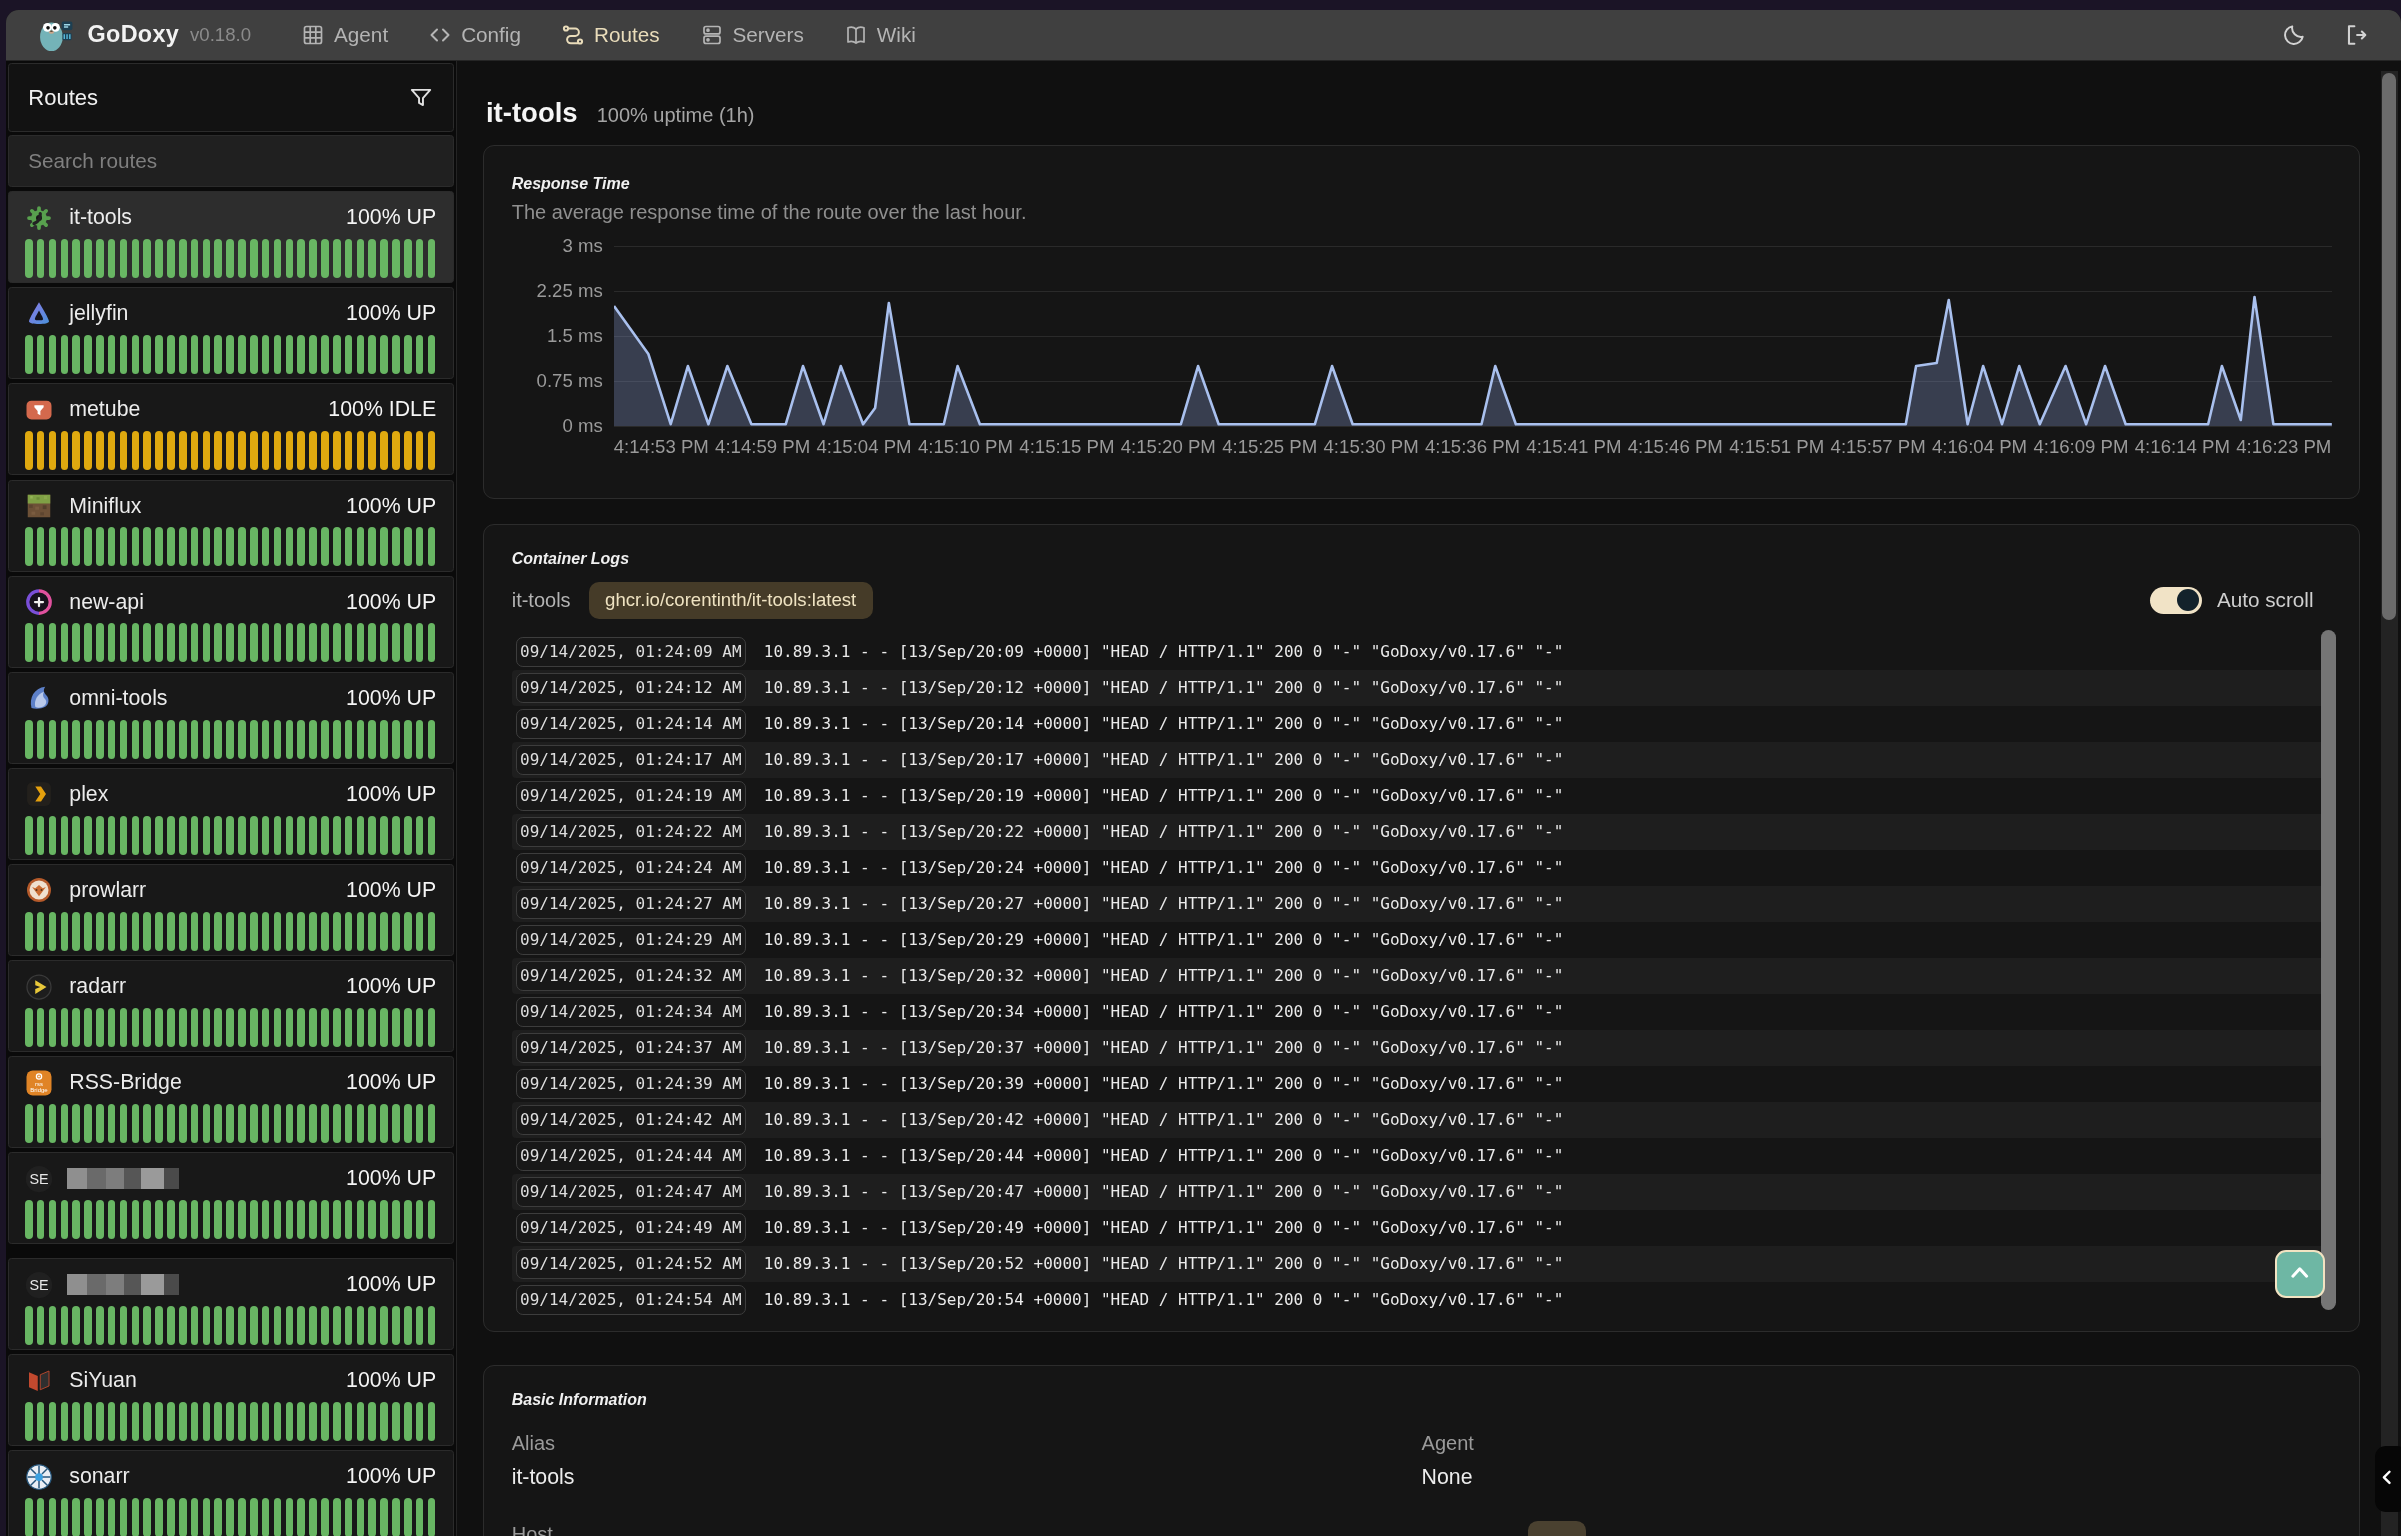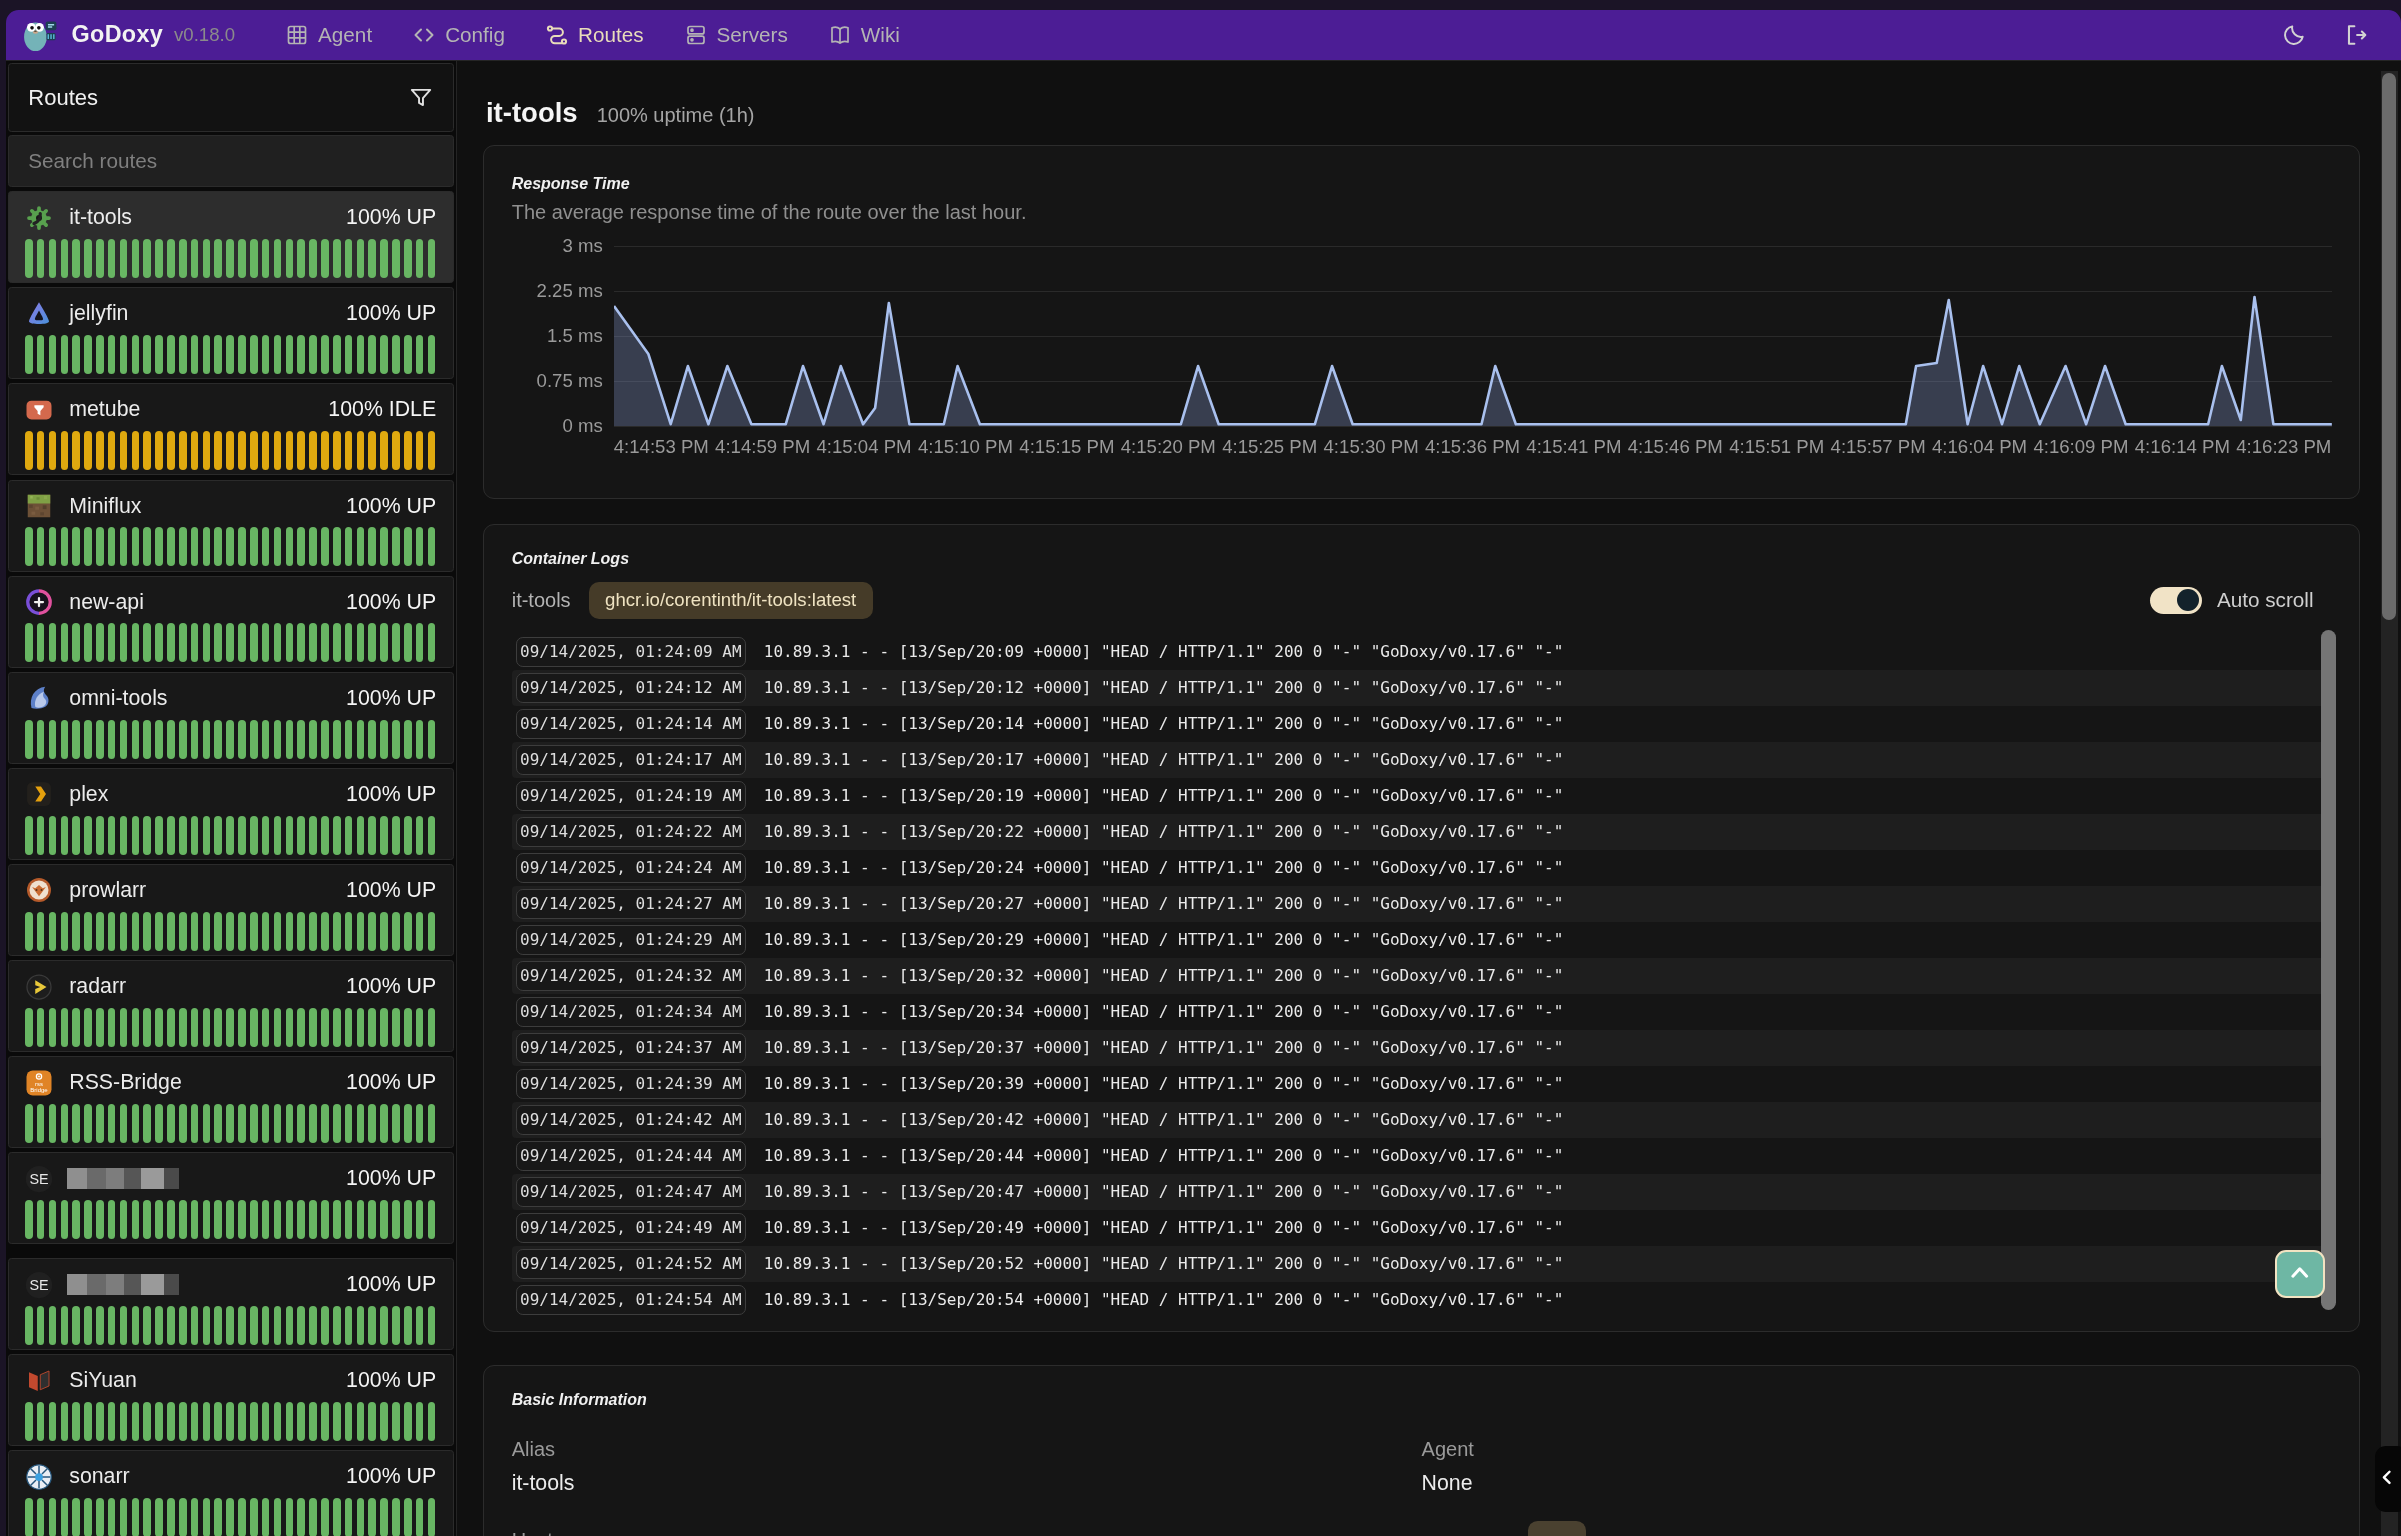--- a/index.html
+++ b/index.html
@@ -1,21 +1,21 @@
 <!DOCTYPE html>
 <html style="font-size:11px"><head>
 <meta charset="utf-8">
 <style>
   * { margin:0; padding:0; box-sizing:border-box; }
   body { background:#1b1426; font-family:"Liberation Sans", sans-serif; }
   .page { position:relative; width:2401px; height:1537px; background:#1b1426; overflow:hidden; }
   .app { position:absolute; top:9.6px; left:6.2px; right:0; bottom:0; background:#101010; border-radius:12.4px 12.4px 0 0; overflow:hidden; }
 
   
-  .navbar { height:51px; display:flex; align-items:center; padding:0 32px 0 14px; background:#4c1d95; border-bottom:0.7px solid #252525; }
+  .navbar { height:51px; display:flex; align-items:center; padding:0 32px 0 30px; background:#404040; border-bottom:0.7px solid #252525; }
   .brand-group { display:flex; align-items:center; gap:12.4px; }
   .brand-logo { width:39px; height:39px; display:flex; }
   .brand-logo svg { width:100%; height:100%; }
   .brand { font-size:23.4px; font-weight:bold; color:#f2f2f2; letter-spacing:0.3px; }
   .version { font-size:18.6px; color:#8b8b8b; margin-left:-1.4px; }
   .nav-items { display:flex; align-items:center; gap:40px; margin-left:50px; }
   .nav-item { display:flex; align-items:center; gap:9px; font-size:20.7px; color:#b4b4b4; cursor:pointer; }
   .nav-item.active { color:#e9dcba; }
   .nav-icon { width:24px; height:24px; display:flex; }
   .nav-icon svg { width:100%; height:100%; }
@@ -87,21 +87,21 @@
              display:flex; align-items:center; justify-content:center;
              font-family:"DejaVu Sans Mono", monospace; font-size:16px; color:#dedede; }
   .log-msg { margin-left:18px; font-family:"DejaVu Sans Mono", monospace; font-size:16px; color:#eaeaea; white-space:pre; }
   .log-scroll-thumb { position:absolute; right:23.4px; top:105px; width:15px; height:680px; background:#757575; border-radius:8.3px; }
   .scrolltop-btn { position:absolute; right:34px; bottom:33px; width:50px; height:48px; border-radius:11px;
                    background:#6eb7a4; border:2.1px solid #f2e3c2; display:flex; align-items:center; justify-content:center; cursor:pointer; }
   .scrolltop-btn svg { width:27.5px; height:27.5px; }
 
   
   .basic-card { height:296px; padding:25px 27.5px 0 27.5px; }
-  .fields { display:grid; grid-template-columns:1fr 1fr; margin-top:29px; }
+  .fields { display:grid; grid-template-columns:1fr 1fr; margin-top:23px; }
   .field-label { font-size:20px; color:#9a9a9a; }
   .field-value { font-size:21.3px; color:#ececec; margin-top:9.6px; }
   .host-label { margin-top:33px; }
   .host-pill { position:absolute; left:1044px; top:155px; width:58px; height:39px; background:#4a4130; border-radius:9.6px; }
 
   
   .pagebar-track { position:absolute; right:3.4px; top:61px; bottom:0; width:16.5px; background:#232323; }
   .pagebar-thumb { position:absolute; right:4.8px; top:63px; width:13.8px; height:547px; background:#6b6b6b; border-radius:6.9px; cursor:pointer; }
   .collapse-tab { position:absolute; right:-6.9px; top:1436px; width:33px; height:66px; background:#060606; border-radius:11px;
                   display:flex; align-items:center; justify-content:center; cursor:pointer; }

